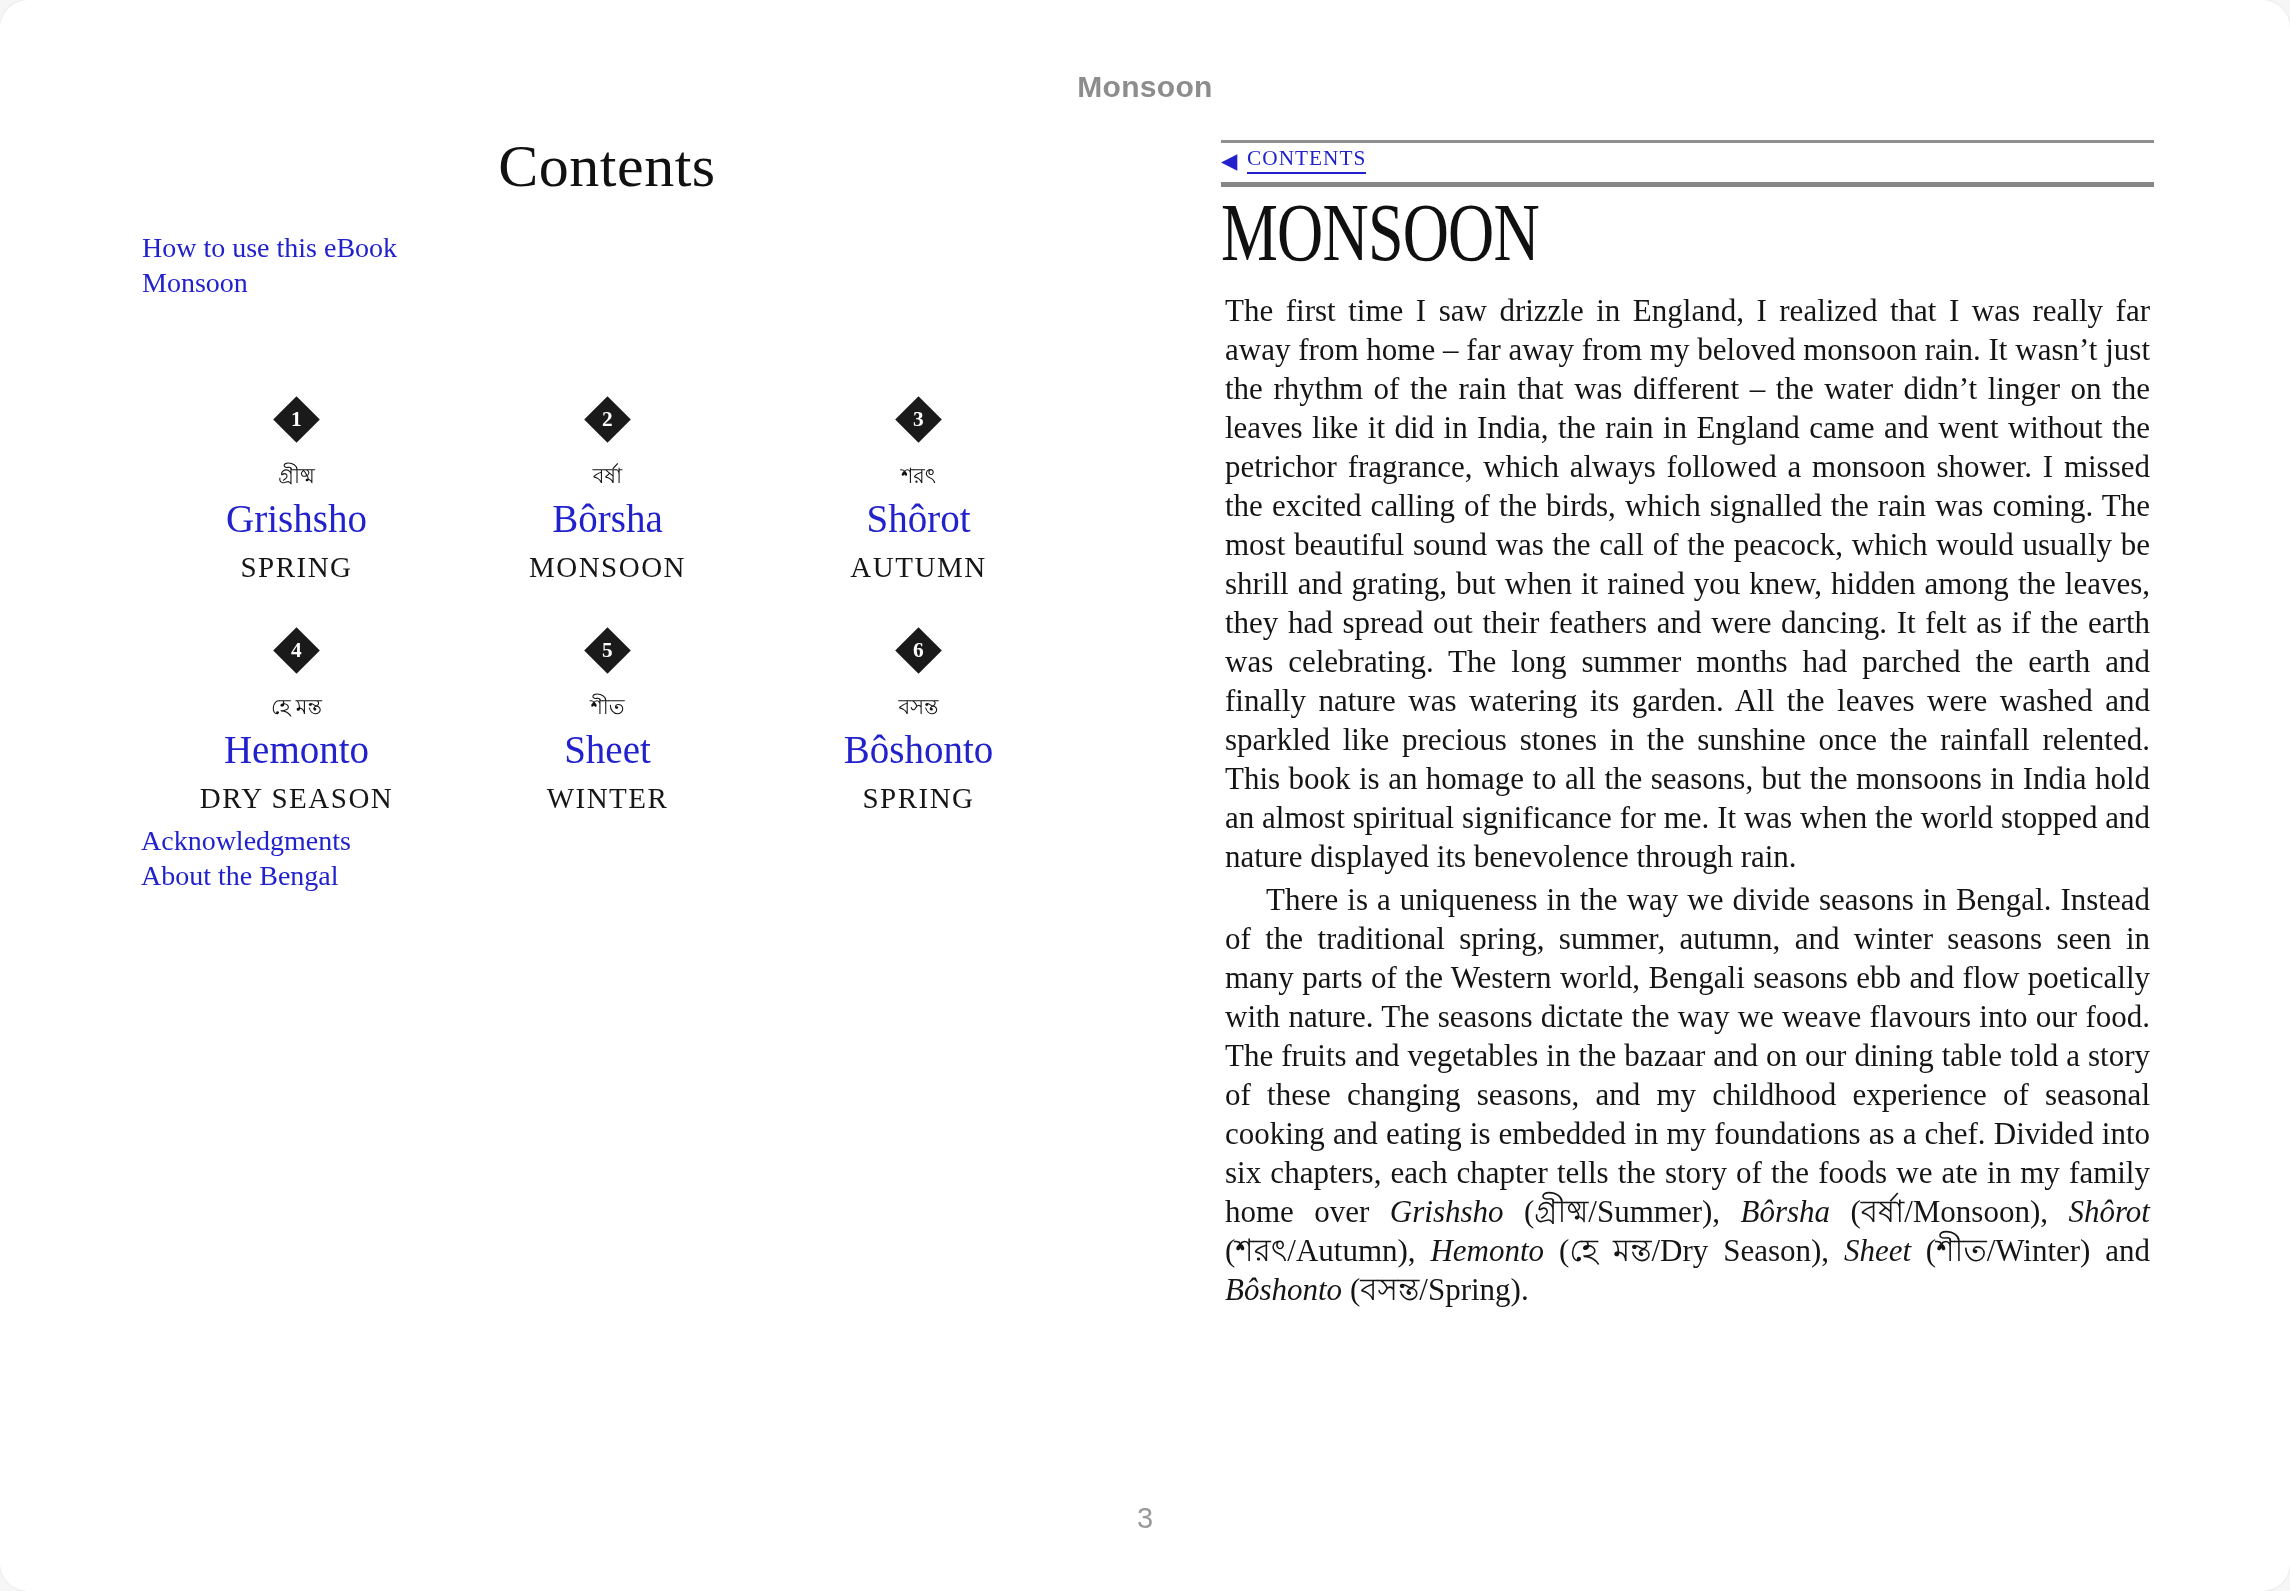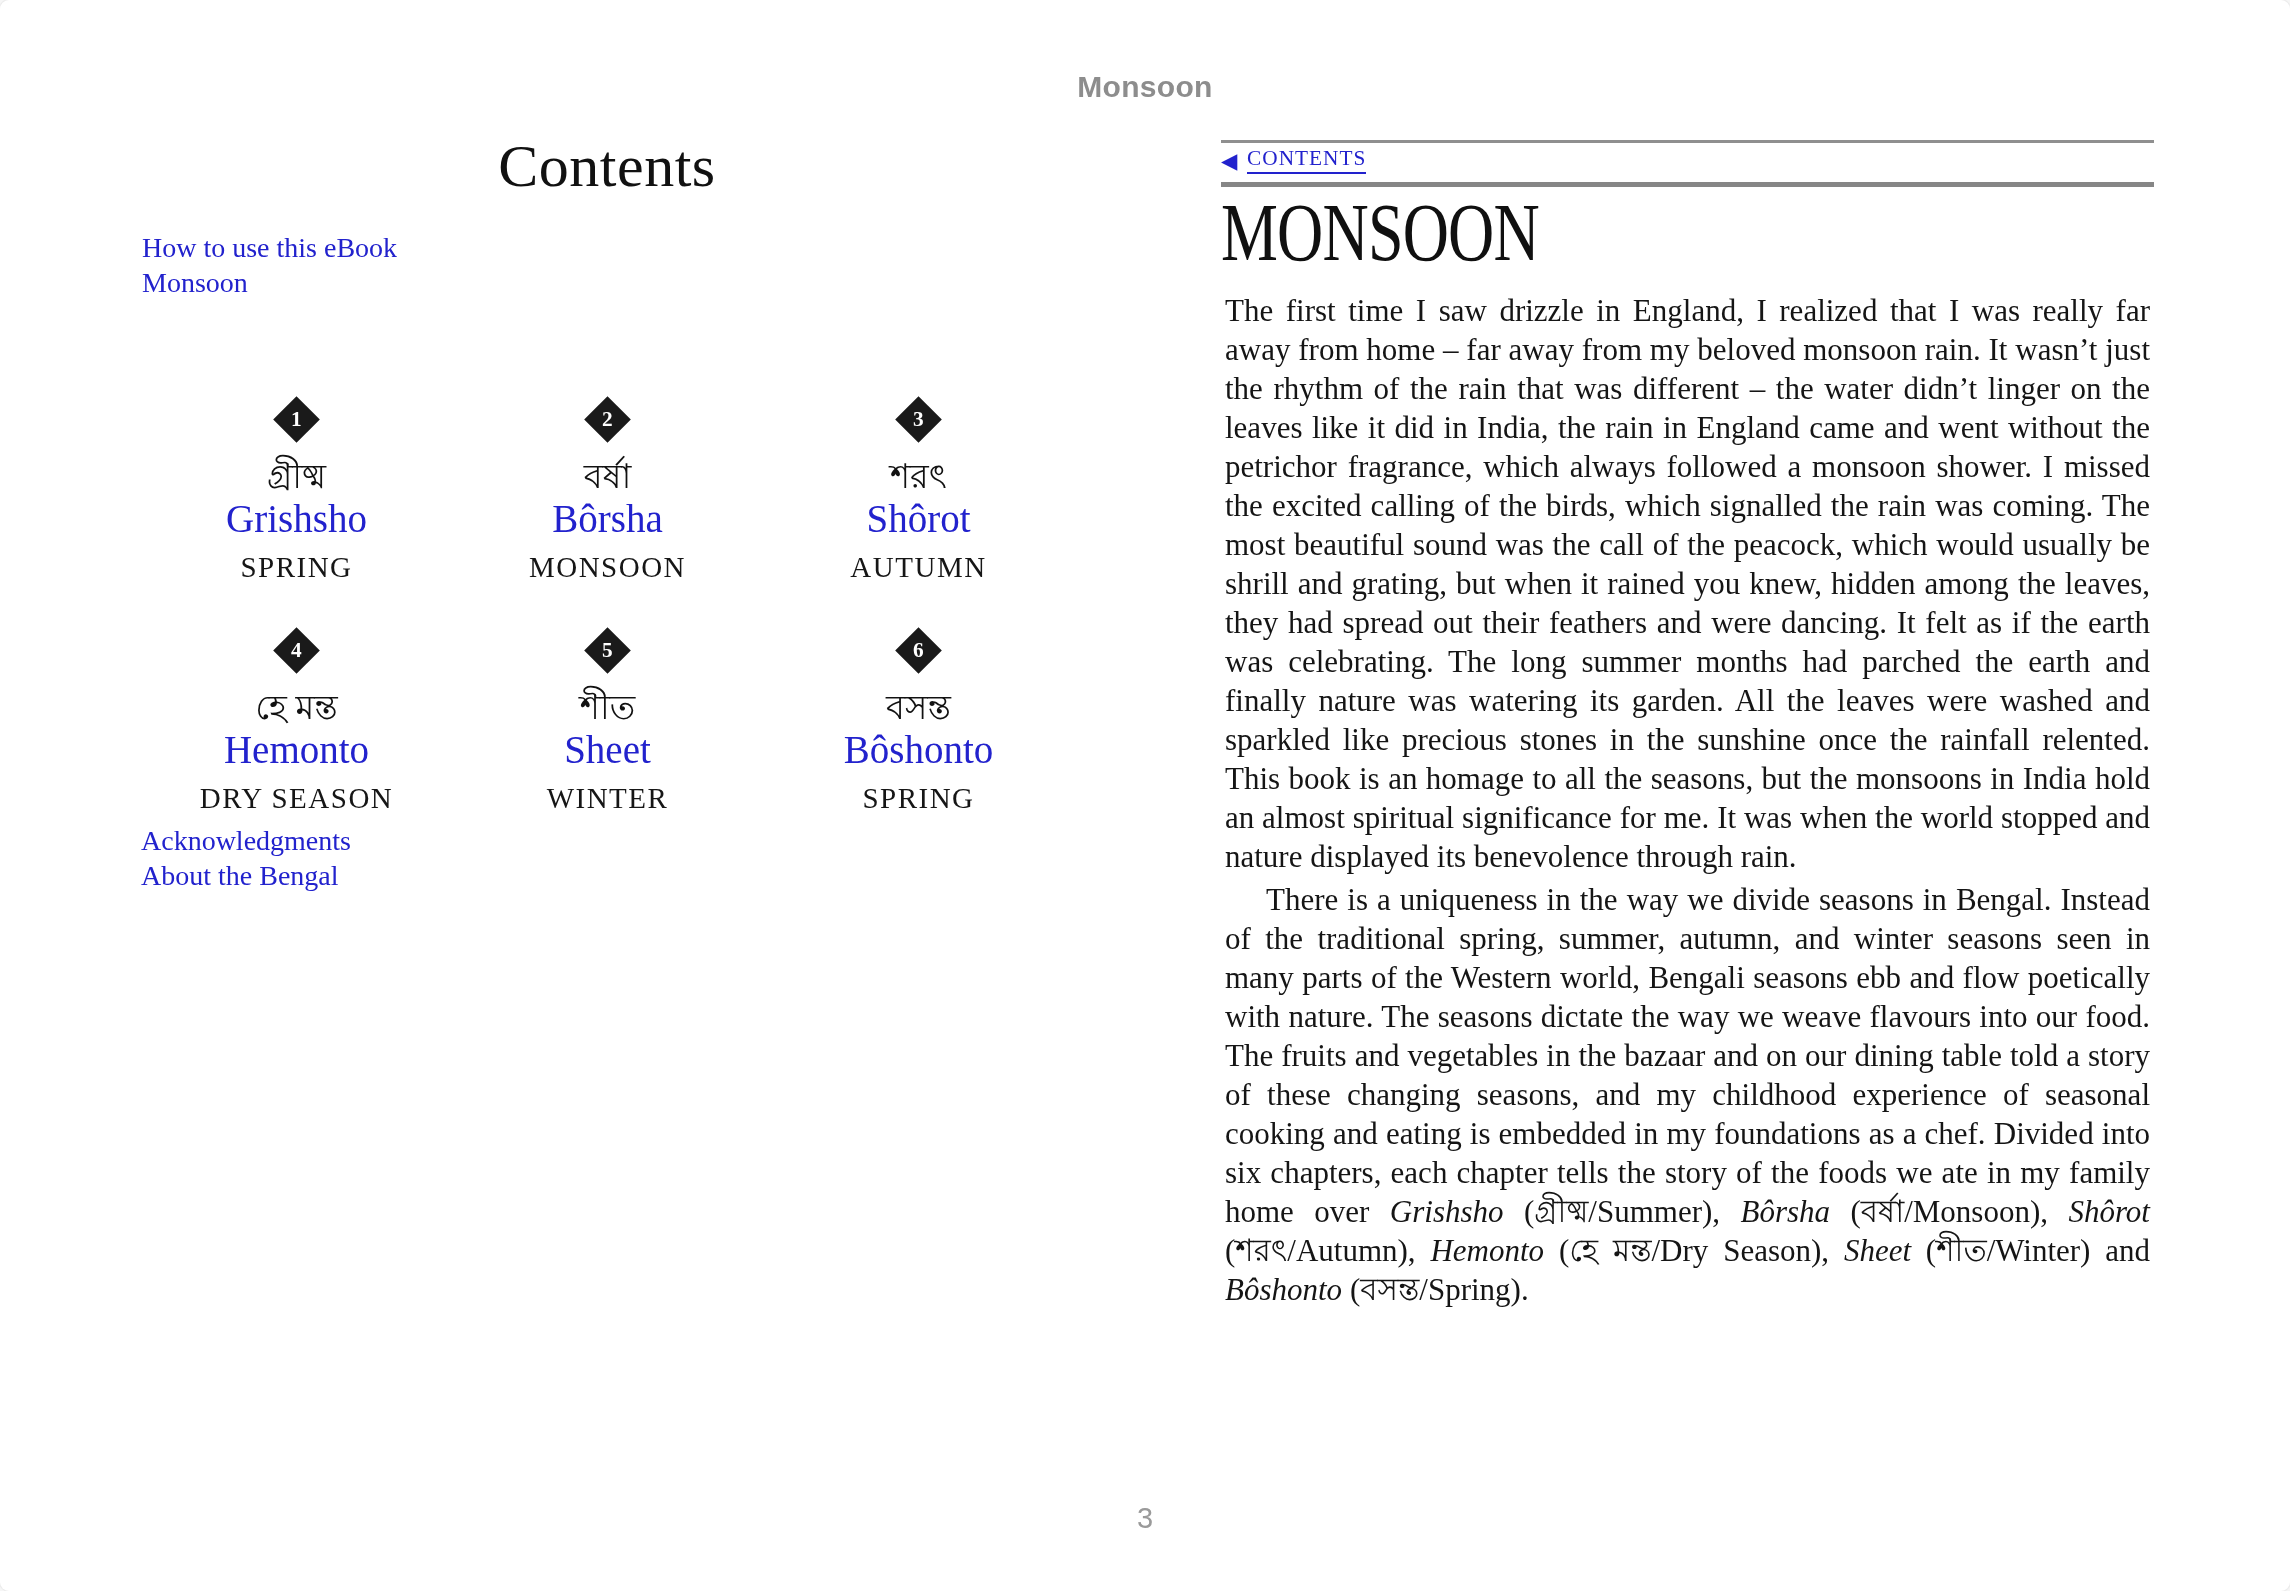--- a/index.html
+++ b/index.html
@@ -6,21 +6,21 @@
     --accent:#2222cd;
     --ink:#151515;
     --chrome:#8d8d8d;
     --rule:#8f8f8f;
   }
   *{margin:0;padding:0;box-sizing:border-box;}
   html,body{background:#f6f6f6;}
   body{font-family:"Liberation Serif","DejaVu Serif",serif;}
   .screen{
     position:relative;width:2290px;height:1591px;background:#ffffff;
-    border-radius:9px;overflow:hidden;box-shadow:0 0 0 1px #ececec;
+    border-radius:28px;overflow:hidden;box-shadow:0 0 0 1px #ececec;
   }
 
   
   .chrome-title{
     position:absolute;top:70px;left:0;width:100%;text-align:center;
     font-family:"Liberation Sans","DejaVu Sans",sans-serif;
     font-size:30px;font-weight:bold;color:var(--chrome);letter-spacing:0.3px;
   }
   .chrome-page-number{
     position:absolute;top:1502px;left:0;width:100%;text-align:center;
@@ -46,21 +46,21 @@
   }
   .season-cell{display:flex;flex-direction:column;align-items:center;text-decoration:none;cursor:pointer;}
   .diamond{
     width:33px;height:33px;background:#1a1a1a;transform:rotate(45deg);
     display:flex;align-items:center;justify-content:center;margin-top:6.8px;
   }
   .diamond span{
     transform:rotate(-45deg);color:#fff;font-size:21.3px;font-weight:bold;
     font-family:"Liberation Serif","DejaVu Serif",serif;line-height:1;
   }
-  .season-bengali{margin-top:24px;font-size:34px;line-height:33px;color:#111;
+  .season-bengali{margin-top:24px;font-size:21px;line-height:33px;color:#111;
     font-family:"Liberation Serif","DejaVu Sans","DejaVu Serif",serif;}
   .season-name{margin-top:1.9px;font-size:39px;line-height:47px;color:var(--accent);}
   .season-label{margin-top:9.7px;font-size:29px;line-height:33px;color:#161616;letter-spacing:1.5px;}
 
   
   .page-right{position:absolute;left:1221px;top:0;width:933px;height:1591px;}
   .rule{position:absolute;left:0;width:100%;border:0;background:var(--rule);}
   .rule-thin{top:140px;height:2.9px;}
   .rule-thick{top:182px;height:4.9px;background:#868686;}
   .back-link{

